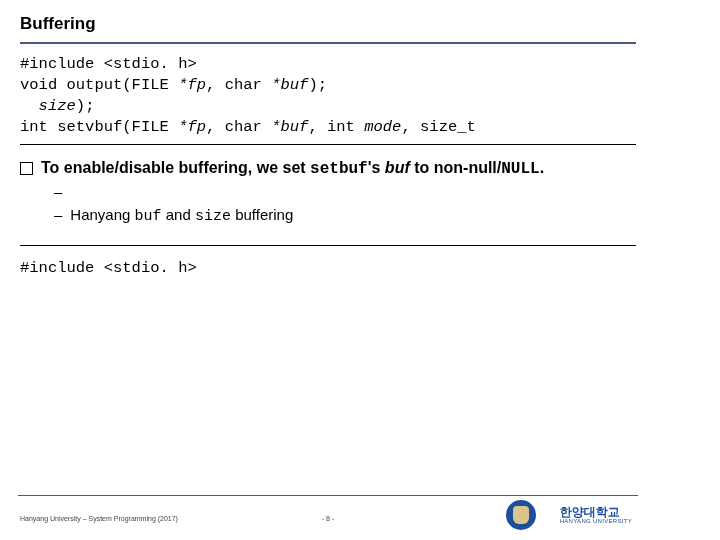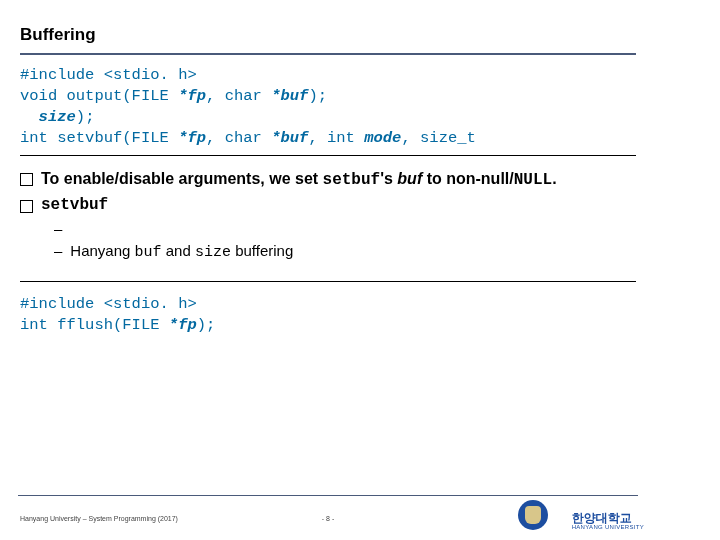--- a/index.html
+++ b/index.html
@@ -8,41 +8,41 @@
     height: 540px;
     background: #ffffff;
     font-family: Verdana, Arial, sans-serif;
     position: relative;
     overflow: hidden;
   }
   .slide {
     width: 656px;
     height: 540px;
     position: relative;
-    padding: 25px 20px 0 20px;
+    padding: 14px 20px 0 20px;
   }
   .title {
     font-size: 17px;
     font-weight: bold;
     color: #000;
     padding-bottom: 8px;
   }
   .title-rule {
     border: none;
     border-top: 2px solid #4a5a7a;
     margin-bottom: 10px;
   }
   .code-block {
     font-family: "Courier New", monospace;
     font-size: 15.5px;
     line-height: 1.35;
-    color: #0369a1;
+    color: #000000;
     margin-bottom: 4px;
   }
-  .code-block .bi { font-weight: bold; font-style: italic; text-align: center; }
+  .code-block .bi { font-weight: normal; font-style: italic; text-align: center; }
   .thin-rule {
     border: none;
     border-top: 1px solid #000;
     margin: 6px 0 12px 0;
   }
   .bullets {
     font-size: 16px;
     line-height: 1.35;
   }
   .q-item {
@@ -84,24 +84,24 @@
   .pagenum {
     position: absolute;
     left: 50%;
     transform: translateX(-50%);
     bottom: 18px;
     font-size: 7px;
     color: #444;
   }
   .logo {
     position: absolute;
-    right: 12px;
+    right: 24px;
     bottom: 10px;
     display: flex;
-    align-items: flex-end;
+    align-items: center;
     gap: 24px;
   }
   .logo-circle {
     width: 30px;
     height: 30px;
     border-radius: 50%;
     background: #1d4ea0;
     position: relative;
     display: flex;
     align-items: center;
@@ -150,45 +150,40 @@
     <div><span>void output(FILE </span><span class="bi">*fp</span><span>, char </span><span class="bi">*buf</span><span>);</span></div>
     <div>&nbsp;&nbsp;<span class="bi">size</span><span>);</span></div>
     <div><span>int setvbuf(FILE </span><span class="bi">*fp</span><span>, char </span><span class="bi">*buf</span><span>, int </span><span class="bi">mode</span><span>, size_t</span></div>
   </div>
   <hr class="thin-rule">
 
   <div class="bullets">
 
     <div class="q-item">
       <div class="q-box"></div>
-      <div class="q-text"><span>To enable/disable arguments, we set </span><span class="mono">setbuf</span><span>'s </span><span class="bi">buf</span><span> to non-null/</span><span class="mono">NULL</span><span>.</span></div>
-    </div>
-
-    <div class="q-item">
-      <div class="q-box"></div>
-      <div class="q-text mono">setvbuf</div>
-    </div>
+      <div class="q-text"><span>To enable/disable buffering, we set </span><span class="mono">setbuf</span><span>'s </span><span class="bi">buf</span><span> to non-null/</span><span class="mono">NULL</span><span>.</span></div>
+    </div>
+
 
     <div class="sub-list">
       <div class="sub-item">
         <div class="dash">–</div>
       </div>
       <div class="sub-item">
         <div class="dash">–</div>
         <div><span>Hanyang </span><span class="mono">buf</span><span> and </span><span class="mono">size</span><span> buffering</span></div>
       </div>
     </div>
 
   </div>
 
   <hr class="thin-rule" style="margin-top:18px;">
 
   <div class="code-block">
     <div>#include &lt;stdio. h&gt;</div>
-    <div><span>int fflush(FILE </span><span class="bi">*fp</span><span>);</span></div>
   </div>
 
 
   <hr class="bot-rule">
 
   <div class="footer">Hanyang University – System Programming (2017)</div>
   <div class="pagenum">- 8 -</div>
 
   <div class="logo">
     <div class="logo-circle">

